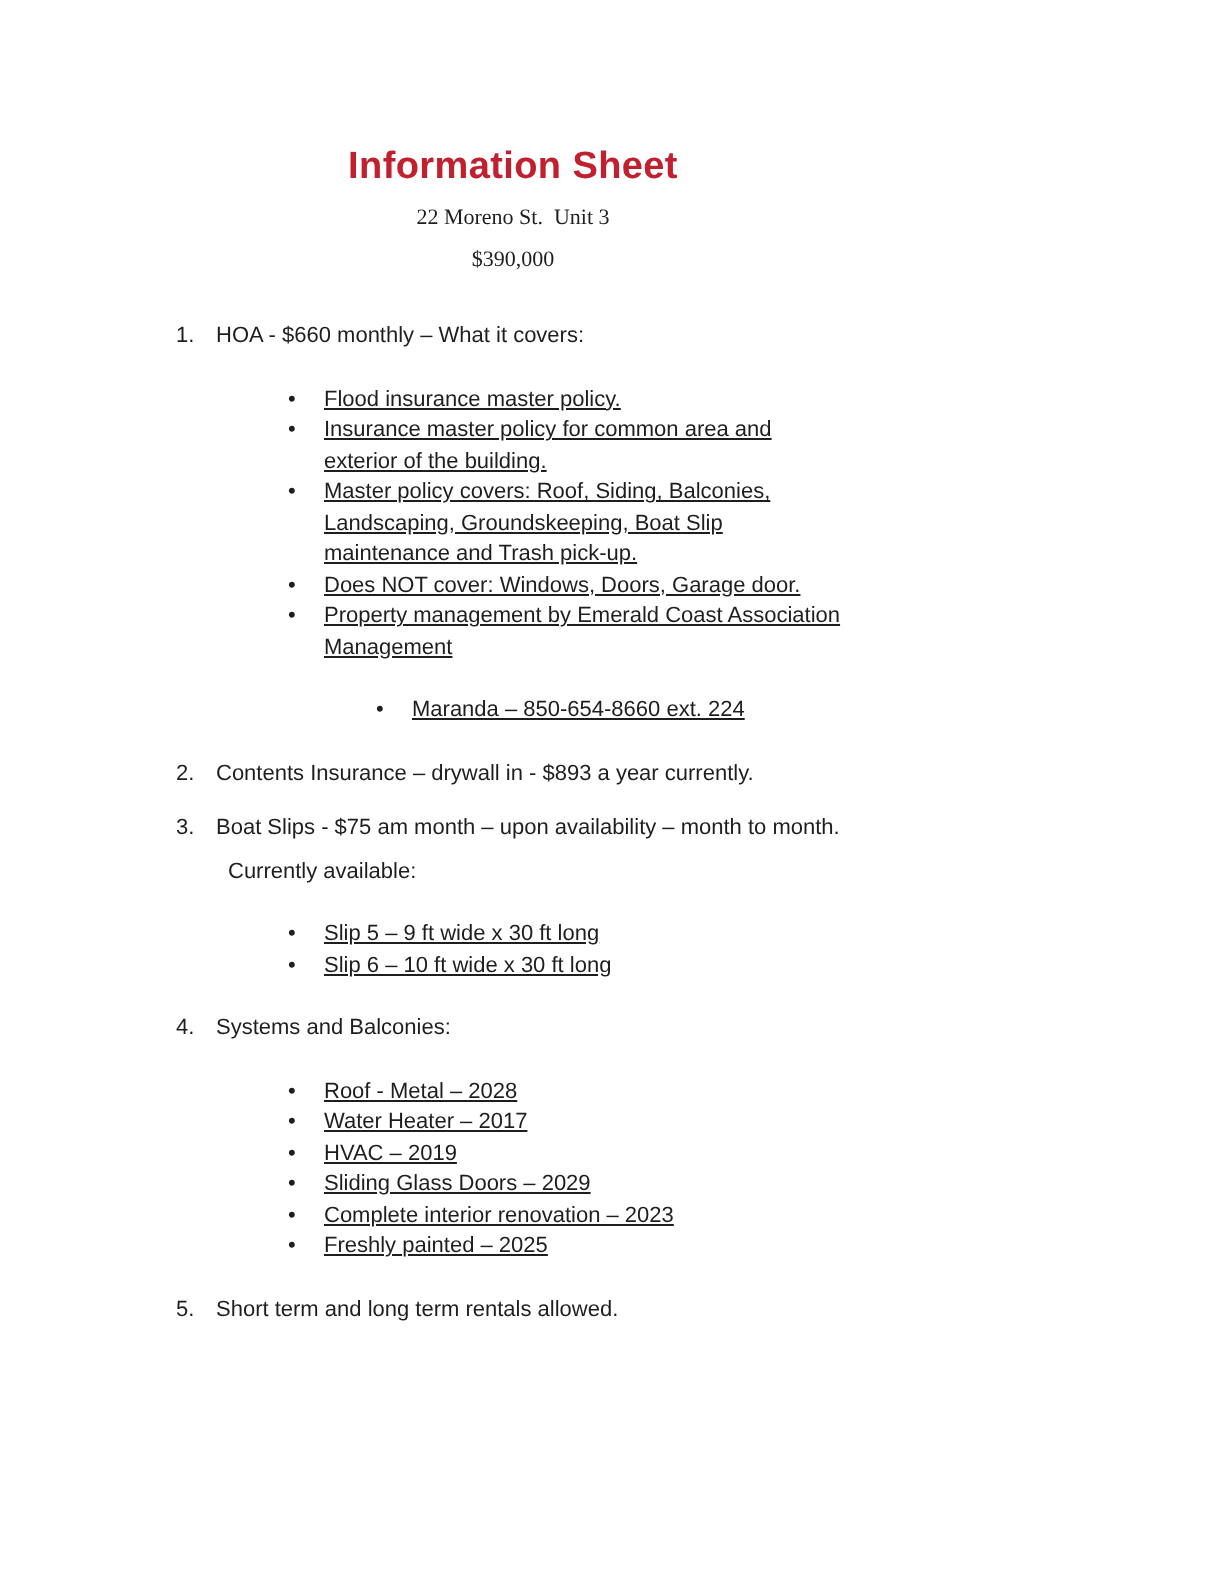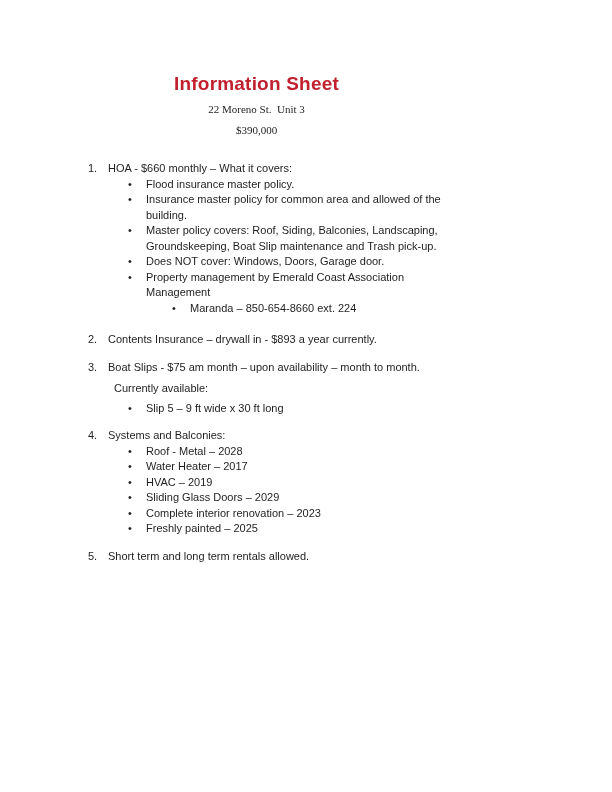--- a/index.html
+++ b/index.html
@@ -48,22 +48,23 @@
   }
   .num-item .num {
     flex: 0 0 20px;
     width: 20px;
   }
   .num-item .itxt { flex: 1 1 auto; }
   .mt-lg { margin-top: 16px; }
   .mt-md { margin-top: 12px; }
   ul.bullets {
     list-style: none;
-    margin: 0;
+    margin: 16px;
     padding: 0;
+    text-decoration: underline;
   }
   ul.bullets li {
     position: relative;
     padding-left: 146px;
   }
   ul.bullets li::before {
     content: "\2022";
     position: absolute;
     left: 128px;
     top: 0;
@@ -86,41 +87,42 @@
   </div>
 
   <div class="doc-body">
 
     <div class="num-item">
       <span class="num">1.</span>
       <span class="itxt">HOA - $660 monthly – What it covers:</span>
     </div>
     <ul class="bullets">
       <li>Flood insurance master policy.</li>
-      <li>Insurance master policy for common area and allowed of the building.</li>
+      <li>Insurance master policy for common area and exterior of the building.</li>
       <li>Master policy covers: Roof, Siding, Balconies, Landscaping, Groundskeeping, Boat Slip maintenance and Trash pick-up.</li>
       <li>Does NOT cover: Windows, Doors, Garage door.</li>
       <li>Property management by Emerald Coast Association Management</li>
     </ul>
     <ul class="bullets sub">
       <li>Maranda – 850-654-8660 ext. 224</li>
     </ul>
 
     <div class="num-item mt-lg">
       <span class="num">2.</span>
       <span class="itxt">Contents Insurance – drywall in - $893 a year currently.</span>
     </div>
 
     <div class="num-item mt-md">
       <span class="num">3.</span>
       <span class="itxt">Boat Slips - $75 am month – upon availability – month to month.</span>
     </div>
     <p class="subheading">Currently available:</p>
     <ul class="bullets">
       <li>Slip 5 – 9 ft wide x 30 ft long</li>
+      <li>Slip 6 – 10 ft wide x 30 ft long</li>
     </ul>
 
     <div class="num-item mt-md">
       <span class="num">4.</span>
       <span class="itxt">Systems and Balconies:</span>
     </div>
     <ul class="bullets">
       <li>Roof - Metal – 2028</li>
       <li>Water Heater – 2017</li>
       <li>HVAC – 2019</li>

